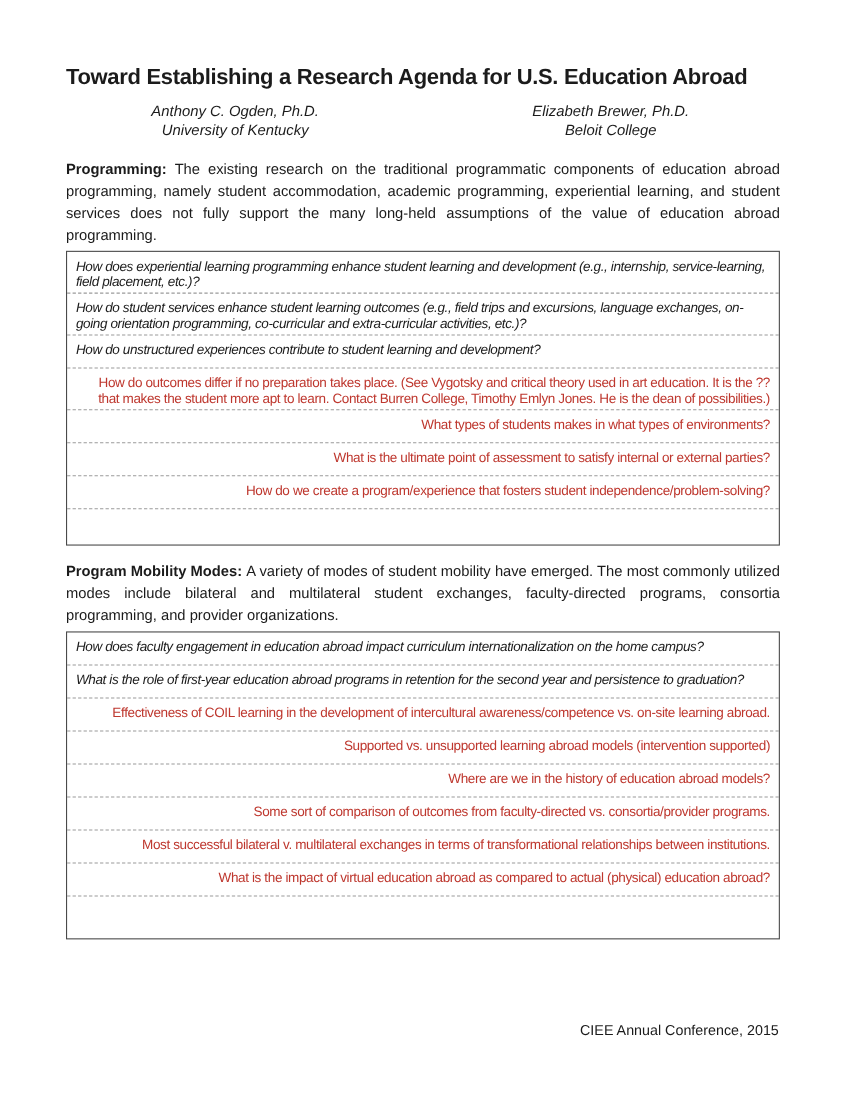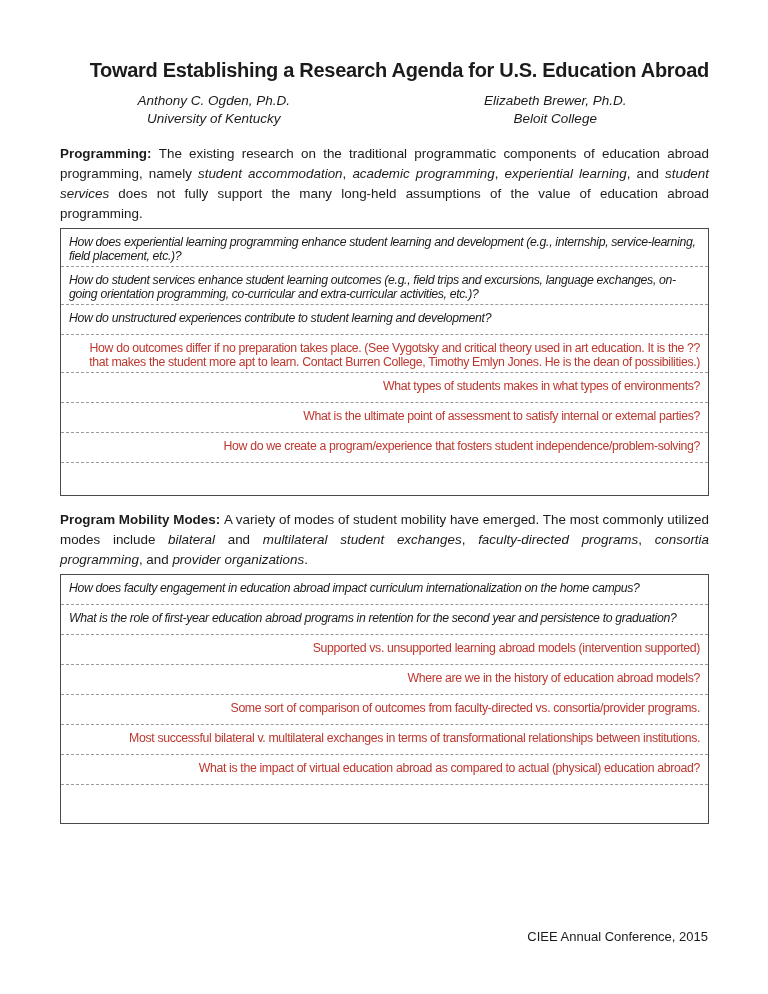--- a/index.html
+++ b/index.html
@@ -3,28 +3,28 @@
 <meta charset="utf-8">
 <style>
   html,body{margin:0;padding:0;background:#ffffff;}
   .page{
     width:768px;height:994px;position:relative;overflow:hidden;background:#ffffff;
     color:var(--text,#1b1b1b);
     font-family:"Liberation Sans",sans-serif;
   }
   .inner{padding:58px 59px 0 60px;}
   .doc-title{
-    font-size:20px;line-height:25px;font-weight:bold;text-align:right;
+    font-size:20px;line-height:25px;font-weight:bold;text-align:left;
     margin:0 0 9px 0;letter-spacing:-0.3px;white-space:nowrap;
   }
   .authors{display:flex;margin:0 0 16px 0;gap:34px;}
   .author{width:50%;text-align:center;font-style:italic;font-size:13.5px;line-height:18px;}
   .intro{font-size:13.4px;line-height:20px;text-align:justify;margin:0 0 4px 0;}
   .intro .b{font-weight:bold;}
-  .intro .i{font-style:italic;margin-top:39px;}
+  .intro .i{margin-top:39px;}
   .qtable{border:1px solid var(--table-border,#4a4a4a);margin:0 0 14px 0;}
   .row{
     border-top:1px dashed var(--row-divider,#9a9a9a);
     padding:6px 8px 3px;font-size:12.3px;line-height:14px;
     letter-spacing:-0.35px;min-height:20px;
   }
   .row:first-child{border-top:none;}
   .qi{font-style:italic;color:var(--text,#1b1b1b);}
   .qr{color:var(--red-text,#be372e);text-align:right;}
   .row.empty{min-height:23px;}
@@ -61,20 +61,21 @@
       <div class="row qr">What is the ultimate point of assessment to satisfy internal or external parties?</div>
       <div class="row qr">How do we create a program/experience that fosters student independence/problem-solving?</div>
       <div class="row empty"></div>
     </div>
 
     <p class="intro"><span class="b">Program Mobility Modes: </span><span> A variety of modes of student mobility have emerged. The most commonly utilized modes include </span><span class="i">bilateral</span><span> and </span><span class="i">multilateral student exchanges</span><span>, </span><span class="i">faculty-directed programs</span><span>, </span><span class="i">consortia programming</span><span>, and </span><span class="i">provider organizations</span><span>.</span></p>
 
     <div class="qtable">
       <div class="row qi">How does faculty engagement in education abroad impact curriculum internationalization on the home campus?</div>
       <div class="row qi">What is the role of first-year education abroad programs in retention for the second year and persistence to graduation?</div>
+      <div class="row qr">Effectiveness of COIL learning in the development of intercultural  awareness/competence vs. on-site learning abroad.</div>
       <div class="row qr">Supported vs. unsupported learning abroad models (intervention supported)</div>
       <div class="row qr">Where are we in the history of education abroad models?</div>
       <div class="row qr">Some sort of comparison of outcomes from faculty-directed vs. consortia/provider programs.</div>
       <div class="row qr">Most successful bilateral v. multilateral exchanges in terms of transformational relationships between institutions.</div>
       <div class="row qr">What is the impact of virtual education abroad as compared to actual (physical) education abroad?</div>
       <div class="row empty tall"></div>
     </div>
 
   </div>
 

